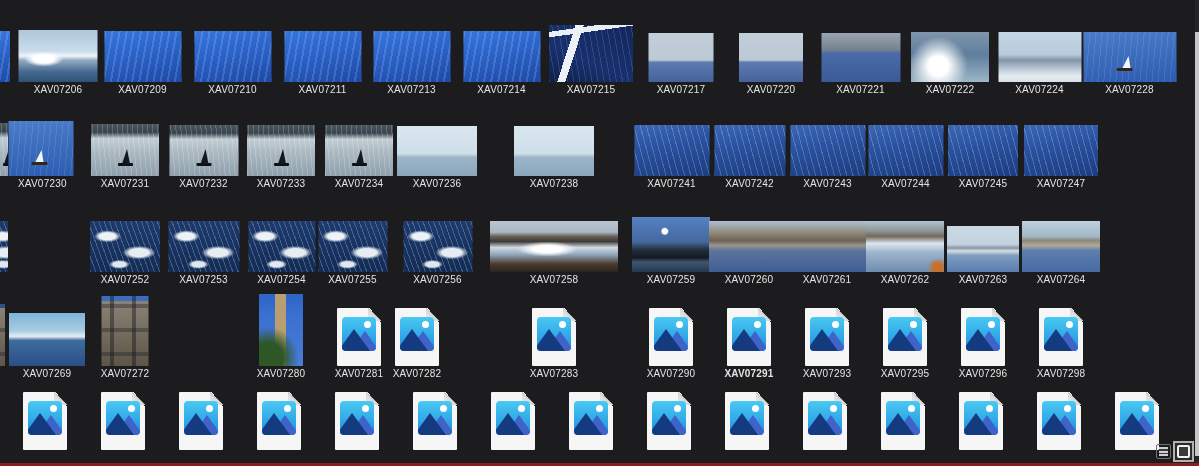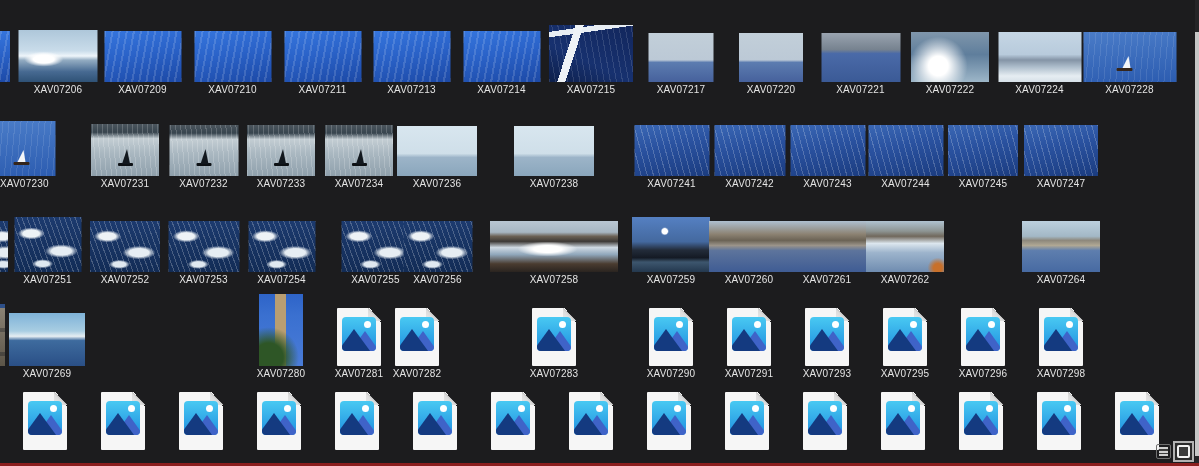--- a/index.html
+++ b/index.html
@@ -165,21 +165,21 @@
         <div class="lbl">XAV07228</div>
       </div>
     </div>
     <div class="row" style="top: 110px; height: 80px;">
       <div class="item" style="left: 0px; width: 8px;">
         <div class="thumb t-backlit noc" style="width: 8px; height: 53px; bottom: 14px;">
           <div class="hull-d"></div>
           <div class="sail-d"></div>
         </div>
       </div>
-      <div class="item" style="left: 0; width: 46px;">
+      <div class="item" style="left: 18px; width: 46px;">
         <div class="thumb t-boat" style="width: 65px; height: 55px; bottom: 14px;">
           <div class="hull-w"></div>
           <div class="sail-w"></div>
         </div>
         <div class="lbl">XAV07230</div>
       </div>
       <div class="item" style="left: 91px; width: 68px;">
         <div class="thumb t-backlit" style="width: 68px; height: 52px; bottom: 14px;">
           <div class="hull-d"></div>
           <div class="sail-d"></div>
@@ -237,37 +237,33 @@
       </div>
       <div class="item" style="left: 1024px; width: 74px;">
         <div class="thumb t-chop" style="width: 74px; height: 51px; bottom: 14px;"></div>
         <div class="lbl">XAV07247</div>
       </div>
     </div>
     <div class="row" style="top: 206px; height: 80px;">
       <div class="item" style="left: 0px; width: 8px;">
         <div class="thumb t-foam noc" style="width: 8px; height: 51px; bottom: 14px;"></div>
       </div>
-      <div class="item" style="left: 14px; width: 67px;">
-        <div class="thumb t-foam" style="width: 67px; height: 55px; bottom: 14px;"></div>
-        <div class="lbl">XAV07251</div>
-      </div>
       <div class="item" style="left: 90px; width: 70px;">
         <div class="thumb t-foam" style="width: 70px; height: 51px; bottom: 14px;"></div>
         <div class="lbl">XAV07252</div>
       </div>
       <div class="item" style="left: 168px; width: 71px;">
         <div class="thumb t-foam" style="width: 71px; height: 51px; bottom: 14px;"></div>
         <div class="lbl">XAV07253</div>
       </div>
       <div class="item" style="left: 248px; width: 67px;">
         <div class="thumb t-foam" style="width: 67px; height: 51px; bottom: 14px;"></div>
         <div class="lbl">XAV07254</div>
       </div>
-      <div class="item" style="left: 339px; width: 73px;">
+      <div class="item" style="left: 316px; width: 73px;">
         <div class="thumb t-foam" style="width: 69px; height: 51px; bottom: 14px;"></div>
         <div class="lbl">XAV07255</div>
       </div>
       <div class="item" style="left: 403px; width: 69px;">
         <div class="thumb t-foam" style="width: 69px; height: 51px; bottom: 14px;"></div>
         <div class="lbl">XAV07256</div>
       </div>
       <div class="item" style="left: 490px; width: 128px;">
         <div class="thumb t-coastglare" style="width: 128px; height: 51px; bottom: 14px;"></div>
         <div class="lbl">XAV07258</div>
@@ -280,34 +276,42 @@
         <div class="thumb t-town" style="width: 80px; height: 51px; bottom: 14px;"></div>
         <div class="lbl">XAV07260</div>
       </div>
       <div class="item" style="left: 787px; width: 80px;">
         <div class="thumb t-town" style="width: 80px; height: 51px; bottom: 14px;"></div>
         <div class="lbl">XAV07261</div>
       </div>
       <div class="item" style="left: 866px; width: 78px;">
         <div class="thumb t-harborglare" style="width: 78px; height: 51px; bottom: 14px;"></div>
         <div class="lbl">XAV07262</div>
+      </div>
+      <div class="item" style="left: 947px; width: 72px;">
+        <div class="thumb t-citypan" style="width: 72px; height: 46px; bottom: 14px;"></div>
+        <div class="lbl">XAV07263</div>
       </div>
       <div class="item" style="left: 1022px; width: 78px;">
         <div class="thumb t-waterfront" style="width: 78px; height: 51px; bottom: 14px;"></div>
         <div class="lbl">XAV07264</div>
       </div>
     </div>
     <div class="row" style="top: 290px; height: 90px;">
       <div class="item" style="left: 0px; width: 5px;">
         <div class="thumb t-stone noc" style="width: 5px; height: 62px; bottom: 14px;"></div>
       </div>
       <div class="item" style="left: 9px; width: 76px;">
         <div class="thumb t-laketown" style="width: 76px; height: 53px; bottom: 14px;"></div>
         <div class="lbl">XAV07269</div>
       </div>
+      <div class="item" style="left: 92px; width: 66px;">
+        <div class="thumb t-stone" style="width: 47px; height: 70px; bottom: 14px;"></div>
+        <div class="lbl">XAV07272</div>
+      </div>
       <div class="item" style="left: 248px; width: 66px;">
         <div class="thumb t-tower" style="width: 44px; height: 72px; bottom: 14px;"></div>
         <div class="lbl">XAV07280</div>
       </div>
       <div class="item" style="left: 326px; width: 66px;">
         <div class="thumb t-file" style="width: 44px; height: 58px; bottom: 14px;">
           <div class="fold"></div>
           <div class="glyph">
             <div class="sun"></div>
             <div class="m-back"></div>
@@ -342,21 +346,21 @@
         <div class="thumb t-file" style="width: 44px; height: 58px; bottom: 14px;">
           <div class="fold"></div>
           <div class="glyph">
             <div class="sun"></div>
             <div class="m-back"></div>
             <div class="m-front"></div>
           </div>
         </div>
         <div class="lbl">XAV07290</div>
       </div>
-      <div class="item" style="left: 716px; width: 66px;">
+      <div class="item" style="left: 716px; width: 66px; font-weight: bold;">
         <div class="thumb t-file" style="width: 44px; height: 58px; bottom: 14px;">
           <div class="fold"></div>
           <div class="glyph">
             <div class="sun"></div>
             <div class="m-back"></div>
             <div class="m-front"></div>
           </div>
         </div>
         <div class="lbl">XAV07291</div>
       </div>

